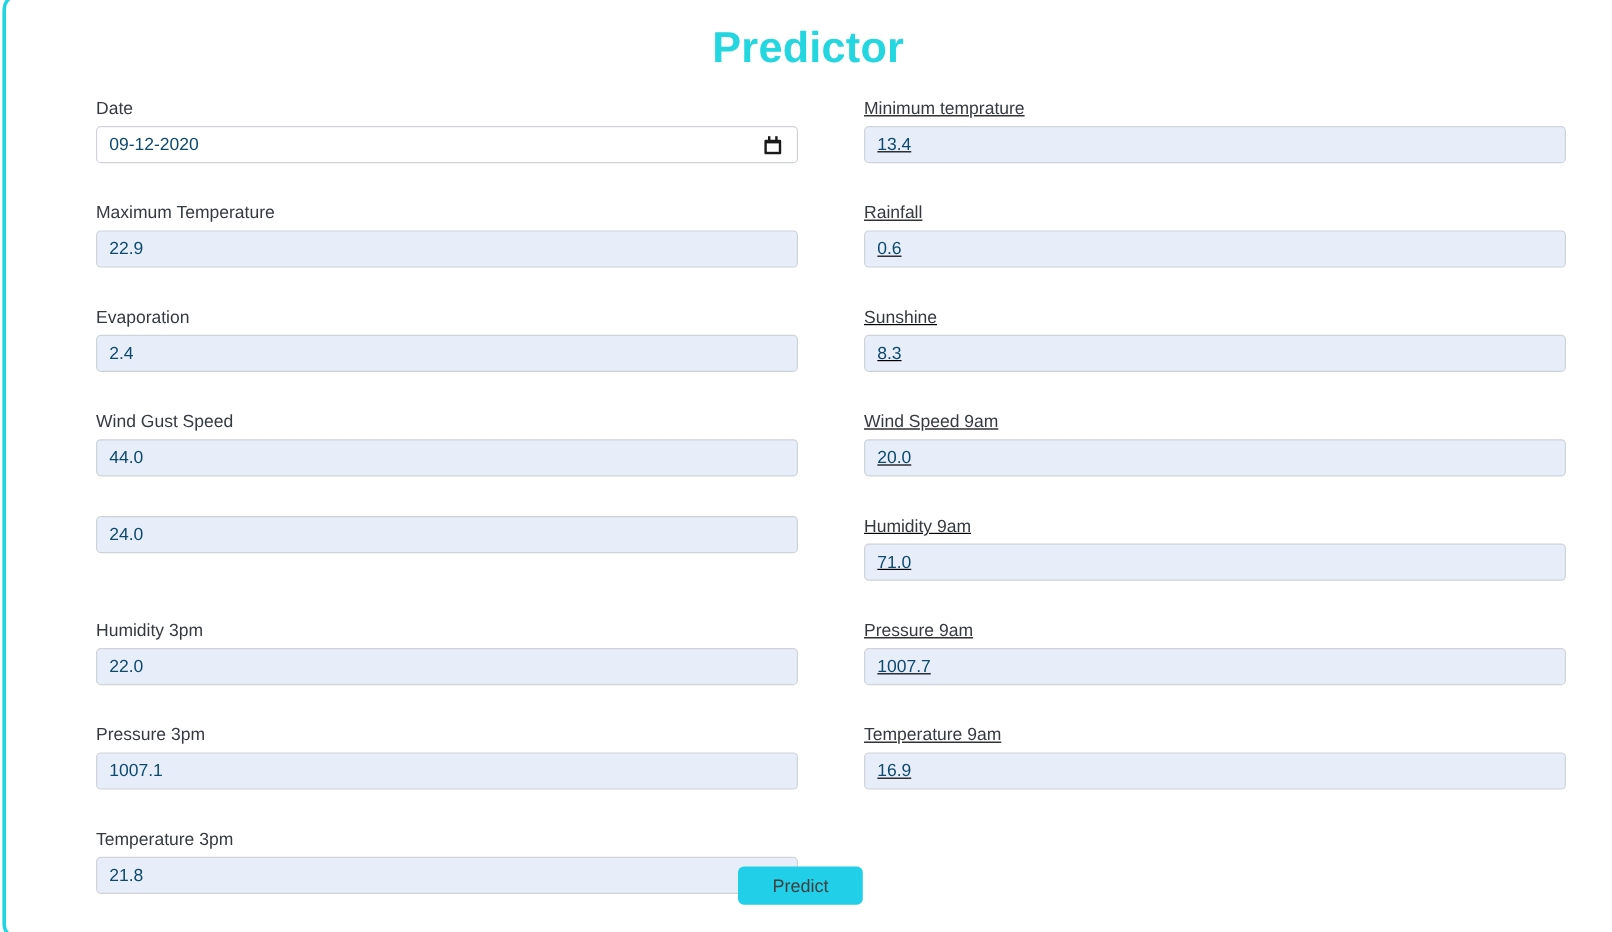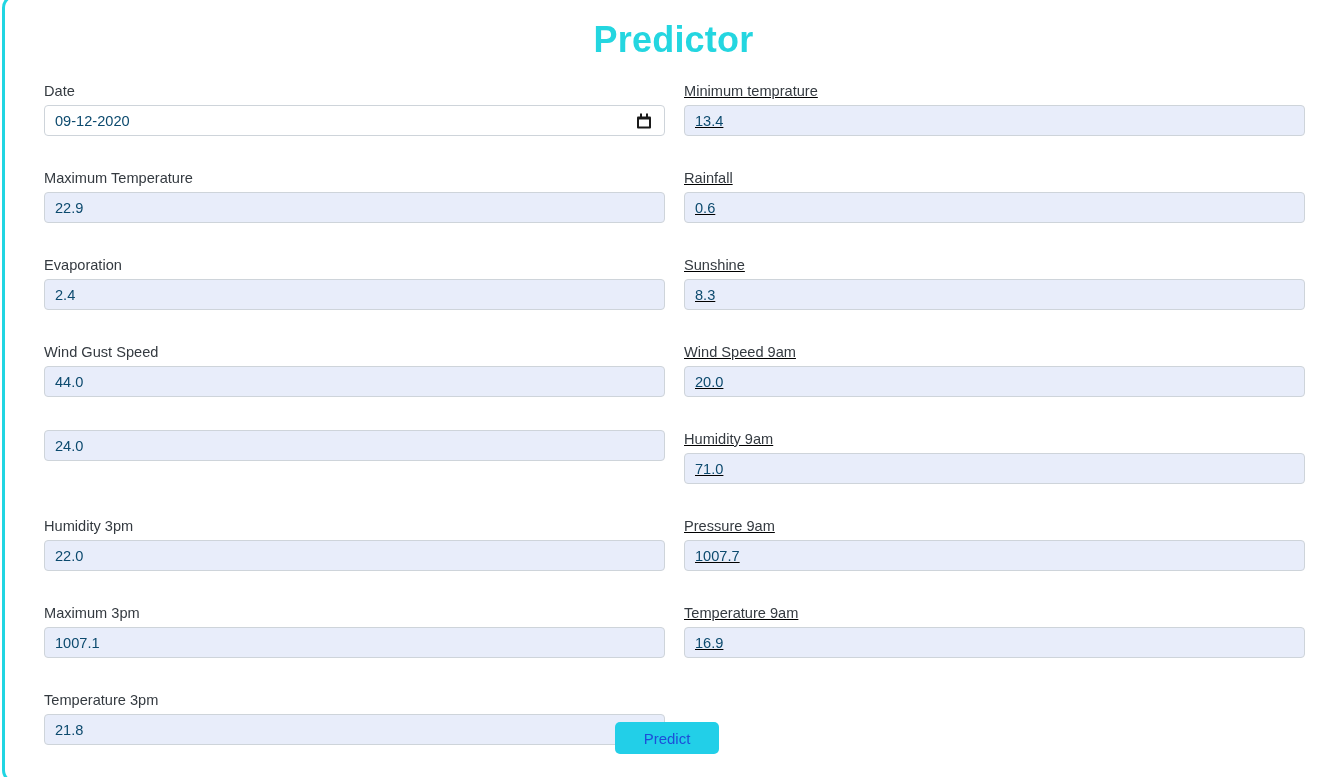--- a/index.html
+++ b/index.html
@@ -40,21 +40,21 @@
   #form-grid {
     position: absolute;
     left: 39px;
     top: 85px;
     width: 1264px;
     display: grid;
     grid-template-columns: 621px 19px 621px;
     grid-auto-rows: auto;
   }
 
-  .field { margin-bottom: 0; }
+  .field { margin-bottom: 0; margin-left: 36px; }
   .col-left  { grid-column: 1; }
   .col-right { grid-column: 3; text-decoration: underline; }
 
   .field-label {
     display: block;
     font-size: 14.6px;
     color: #343a40;
     line-height: 19px;
     margin-bottom: 4px;
     white-space: nowrap;
@@ -115,21 +115,21 @@
 
   #predict-button {
     position: absolute;
     left: 610px;
     top: 725px;
     width: 104px;
     height: 32px;
     background: #22cfe8;
     border: none;
     border-radius: 5px;
-    color: #1d4ed8;
+    color: #404040;
     font-family: "Liberation Sans", sans-serif;
     font-size: 15px;
     cursor: pointer;
   }
 
   
   .row-gap { height: 33px; }
 </style>
 </head>
 <body>
@@ -200,21 +200,21 @@
       <label class="field-label">Humidity 3pm</label>
       <input class="text-input" type="text" value="22.0" style="">
     </div>
     <div class="field col-right">
       <label class="field-label">Pressure 9am</label>
       <input class="text-input" type="text" value="1007.7" style="">
     </div>
     <div class="row-gap" style="grid-column:1/4"></div>
 
     <div class="field col-left">
-      <label class="field-label">Maximum 3pm</label>
+      <label class="field-label">Pressure 3pm</label>
       <input class="text-input" type="text" value="1007.1" style="">
     </div>
     <div class="field col-right">
       <label class="field-label">Temperature 9am</label>
       <input class="text-input" type="text" value="16.9" style="">
     </div>
     <div class="row-gap" style="grid-column:1/4"></div>
 
     <div class="field col-left">
       <label class="field-label">Temperature 3pm</label>

